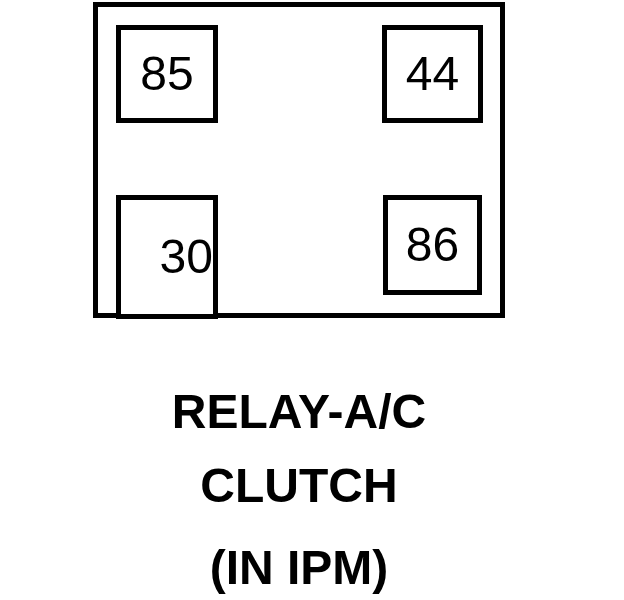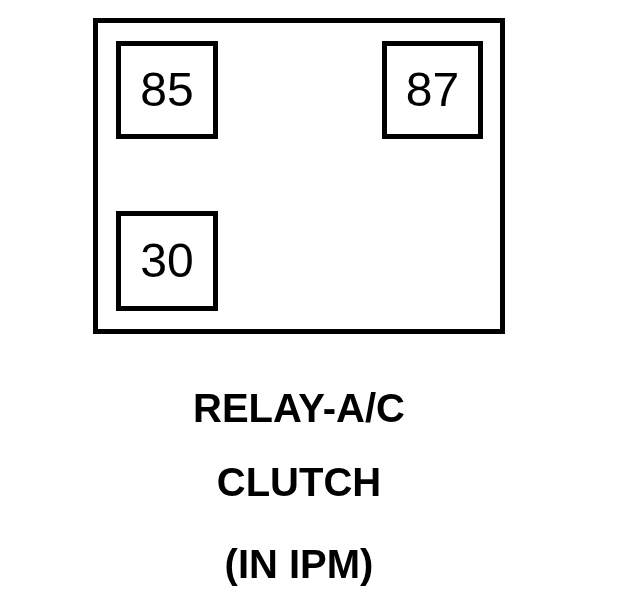--- a/index.html
+++ b/index.html
@@ -23,21 +23,20 @@
   
   .relay-body {
     position: absolute;
     left: 93px;
     top: 2px;
     width: 412px;
     height: 316px;
     border: 5px solid var(--stroke);
     box-sizing: border-box;
     background: var(--bg);
-    margin-top: 16px;
   }
   
   .pin {
     position: absolute;
     border: 5px solid var(--stroke);
     box-sizing: border-box;
     display: flex;
     align-items: center;
     justify-content: center;
     background: var(--bg);
@@ -46,31 +45,31 @@
     font-size: 48px;
     font-weight: 400;
     line-height: 1;
     letter-spacing: 0;
     color: var(--stroke);
     white-space: nowrap;
   }
   .pin-85  { left: 18px;  top: 18px;  width: 102px; height: 98px; }
   .pin-87a { left: 142px; top: 18px;  width: 122px; height: 98px; }
   .pin-87  { left: 284px; top: 18px;  width: 101px; height: 98px; }
-  .pin-30  { left: 18px;  top: 188px; width: 102px; height: 100px; }
+  .pin-30  { left: 18px;  top: 188px; width: 102px; height: 124px; justify-content: flex-end; }
   .pin-86  { left: 285px; top: 188px; width: 99px;  height: 100px; }
 
   
   .caption {
     position: absolute;
     left: 93px;
     width: 412px;
     text-align: center;
     font-weight: 700;
-    font-size: 40px;
+    font-size: 48px;
     line-height: 1;
     color: var(--stroke);
     white-space: nowrap;
   }
   .caption-line-1 { top: 388px; }
   .caption-line-2 { top: 462px; }
   .caption-line-3 { top: 544px; }
 </style>
 </head>
 <body>
@@ -78,27 +77,30 @@
 <div class="canvas">
 
   <div class="relay-body">
 
     <div class="pin pin-85">
       <span class="pin-label">85</span>
     </div>
 
 
     <div class="pin pin-87">
-      <span class="pin-label">87</span>
+      <span class="pin-label">44</span>
     </div>
 
     <div class="pin pin-30">
       <span class="pin-label">30</span>
     </div>
 
+    <div class="pin pin-86">
+      <span class="pin-label">86</span>
+    </div>
 
   </div>
 
   <div class="caption caption-line-1">RELAY-A/C</div>
 
   <div class="caption caption-line-3">(IN IPM)</div>
 
   <div class="caption caption-line-2">CLUTCH</div>
 
 </div>

